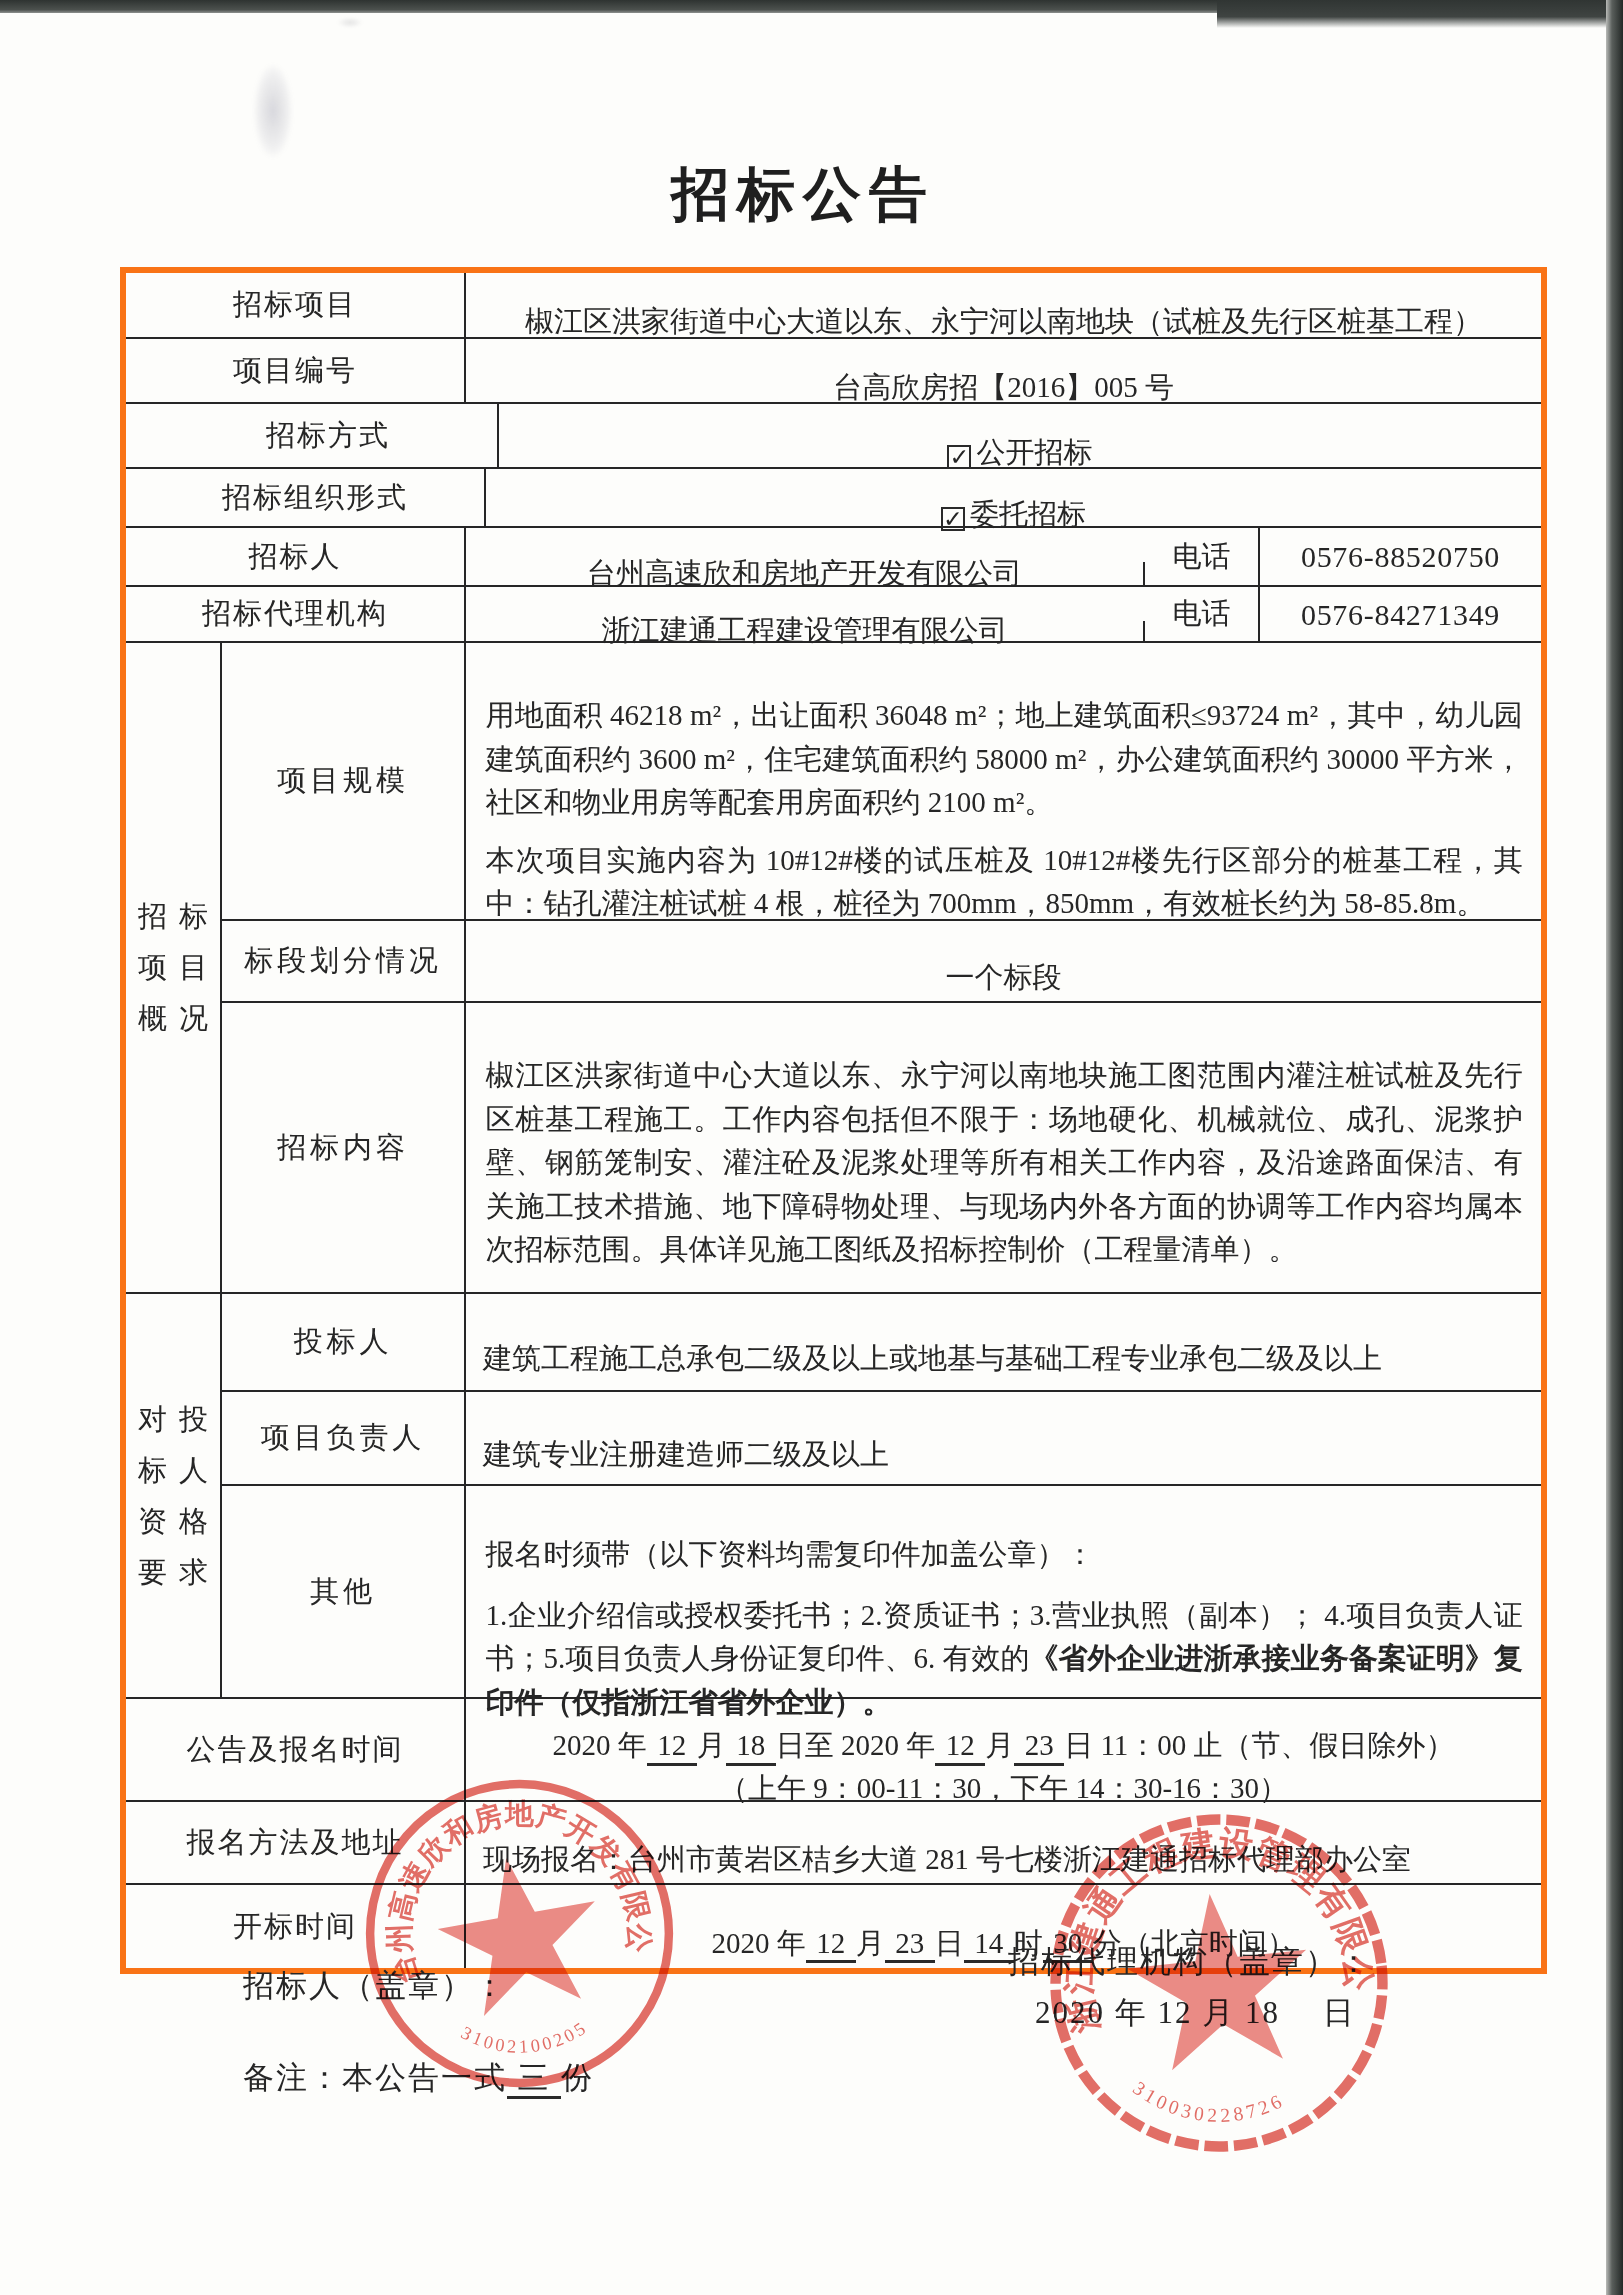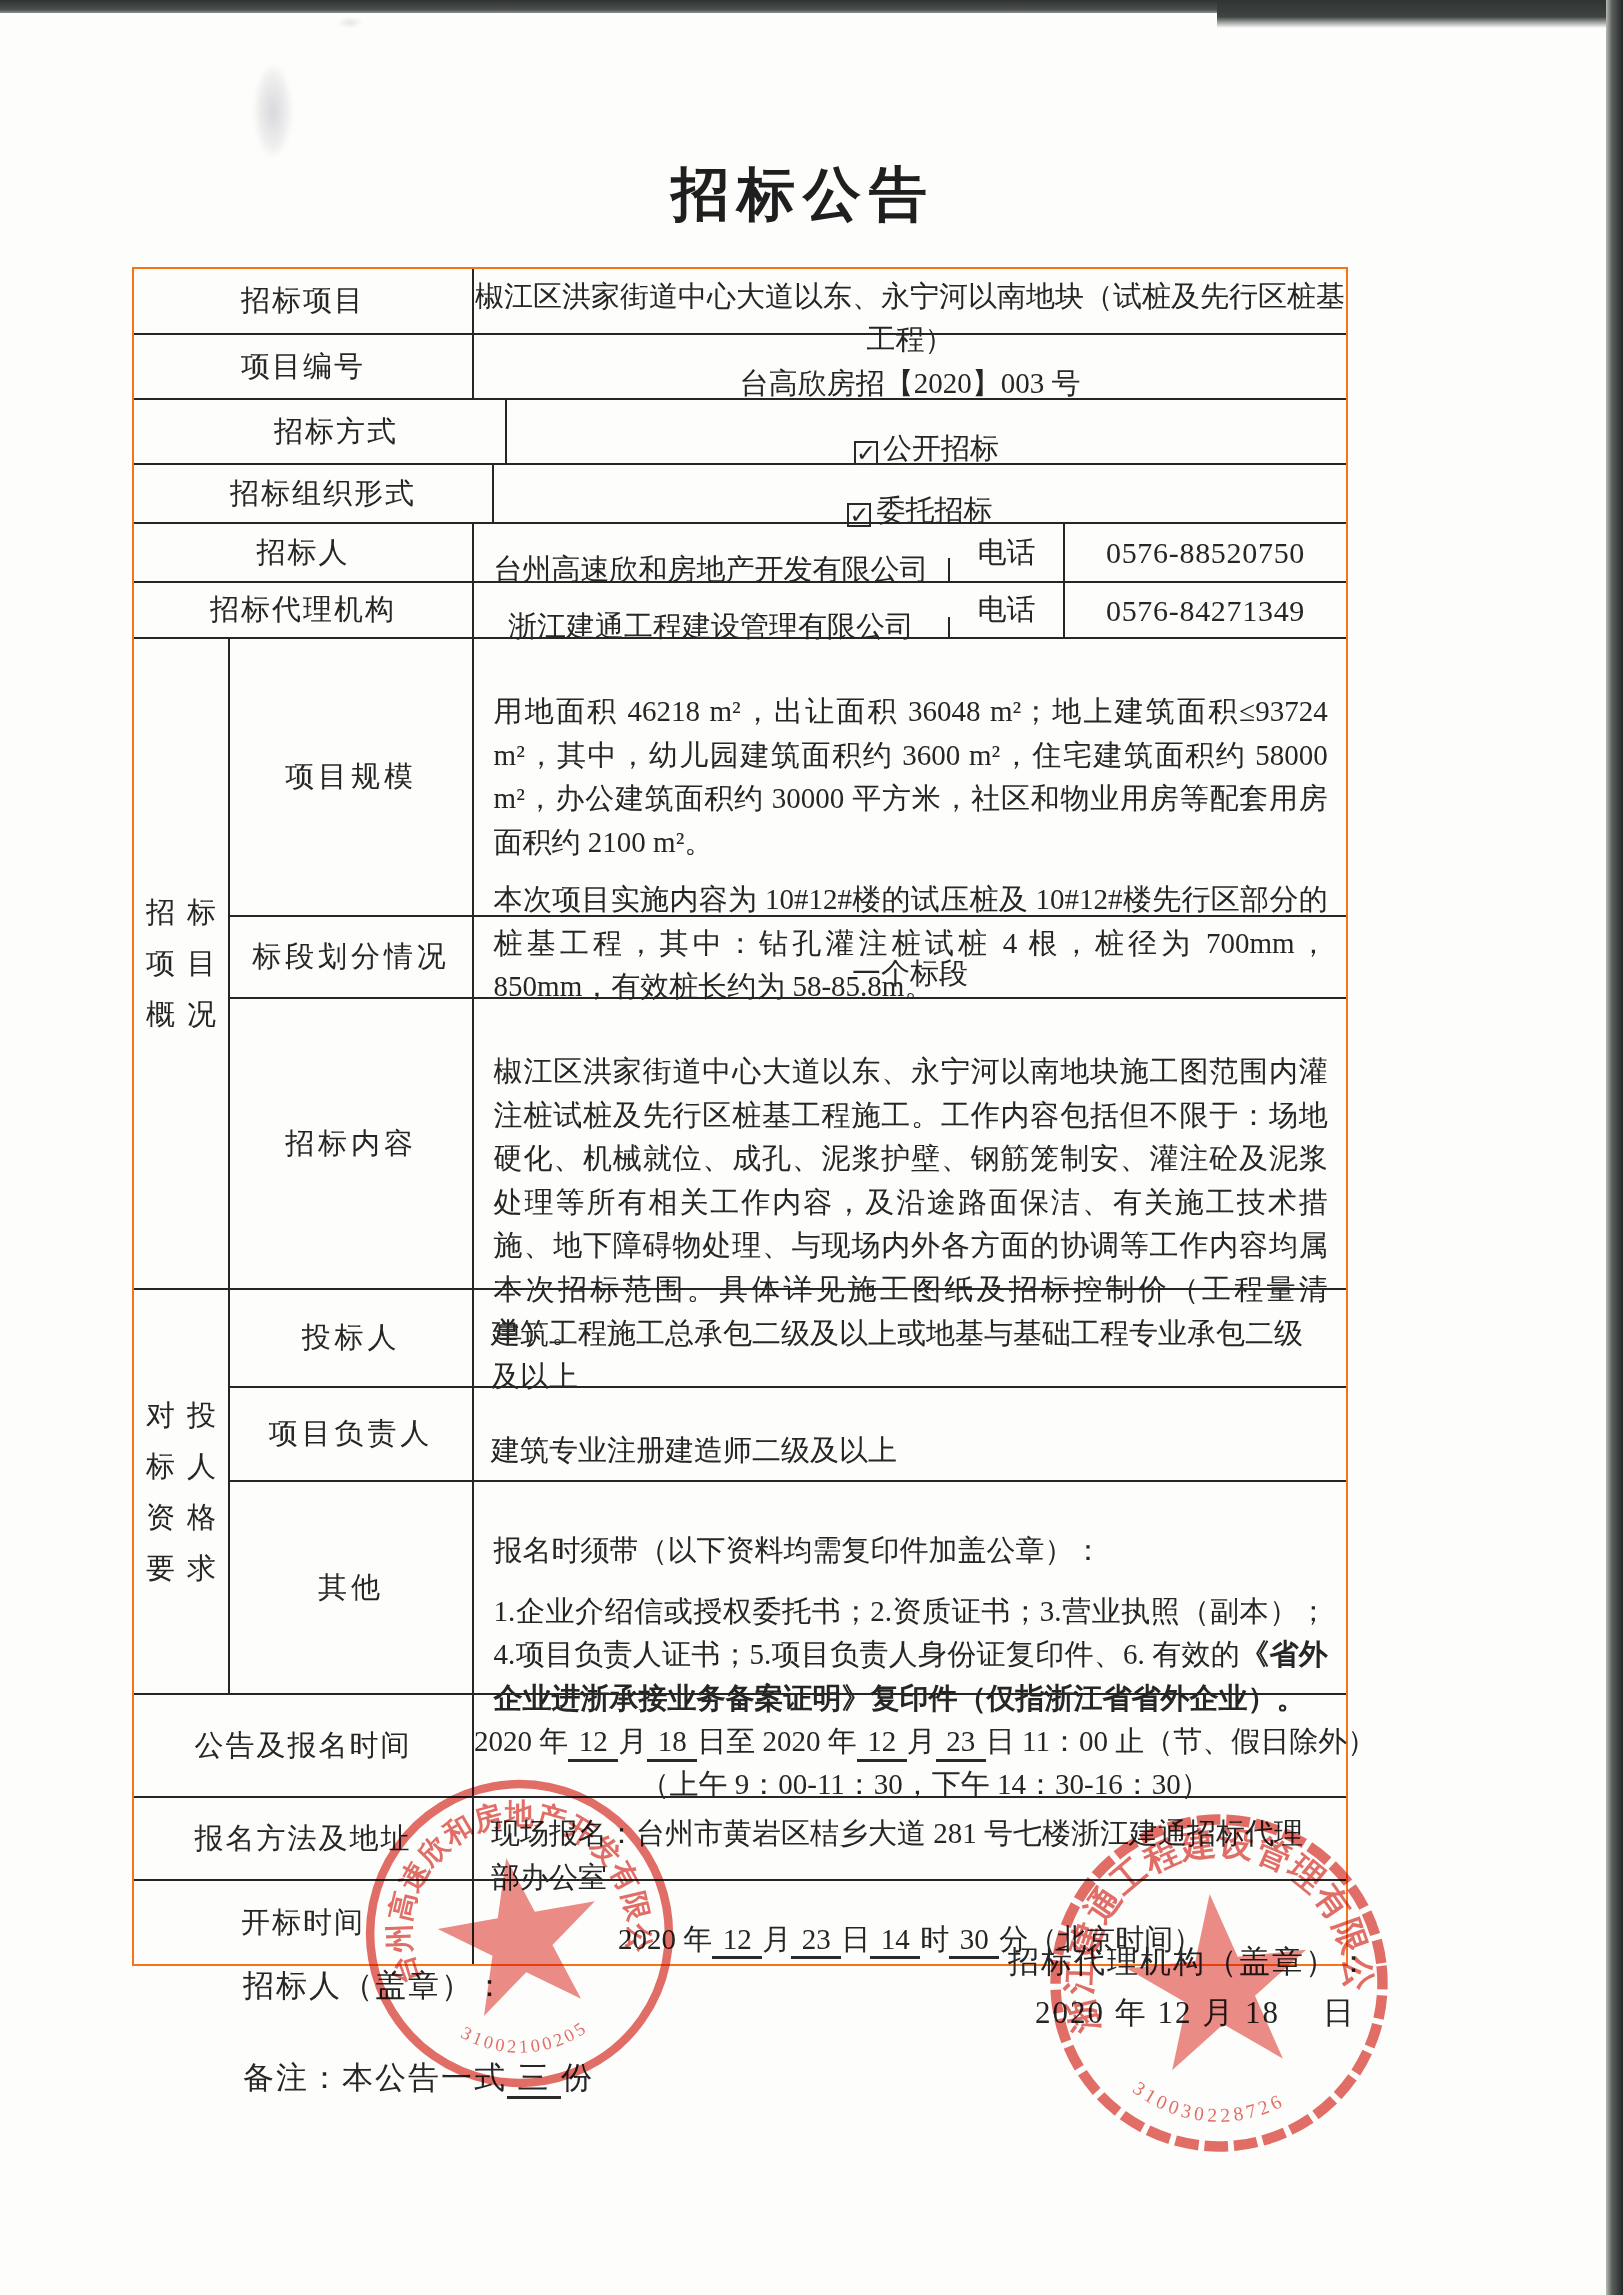--- a/index.html
+++ b/index.html
@@ -26,22 +26,22 @@
 
   .title{
     position:absolute;left:0;right:17px;top:156px;
     text-align:center;
     font-family:"Liberation Sans","DejaVu Sans",sans-serif;
     font-size:58px;font-weight:bold;letter-spacing:7.9px;color:#1f1f1f;
   }
 
   
   .tbl{
-    position:absolute;left:132px;top:267px;width:1216px;
-    border:2px solid #f97316;
+    position:absolute;left:120px;top:267px;width:1427px;
+    border:6px solid #f97316;
     box-sizing:border-box;
     font-size:29px;line-height:1.5;
   }
   .tbl *{box-sizing:border-box;}
   .row{display:flex;border-top:2px solid #262626;}
   .row.first{border-top:none;}
   .row > *:not(:last-child){border-right:2px solid #262626;}
   .cell{min-height:0;}
   .head{width:340px;display:flex;align-items:center;justify-content:center;
     text-align:center;letter-spacing:2px;flex-shrink:0;}
@@ -120,21 +120,21 @@
 
   <div class="tbl">
 
     <div class="row first r1">
       <div class="cell head">招标项目</div>
       <div class="cell val center">椒江区洪家街道中心大道以东、永宁河以南地块（试桩及先行区桩基工程）</div>
     </div>
 
     <div class="row r2">
       <div class="cell head">项目编号</div>
-      <div class="cell val center">台高欣房招【2020】003 号</div>
+      <div class="cell val center">台高欣房招【2016】005 号</div>
     </div>
 
     <div class="row r3">
       <div class="cell head">招标方式</div>
       <div class="cell val center">
         <span><span class="cb">✓</span><span>公开招标</span></span>
       </div>
     </div>
 
     <div class="row r4">

